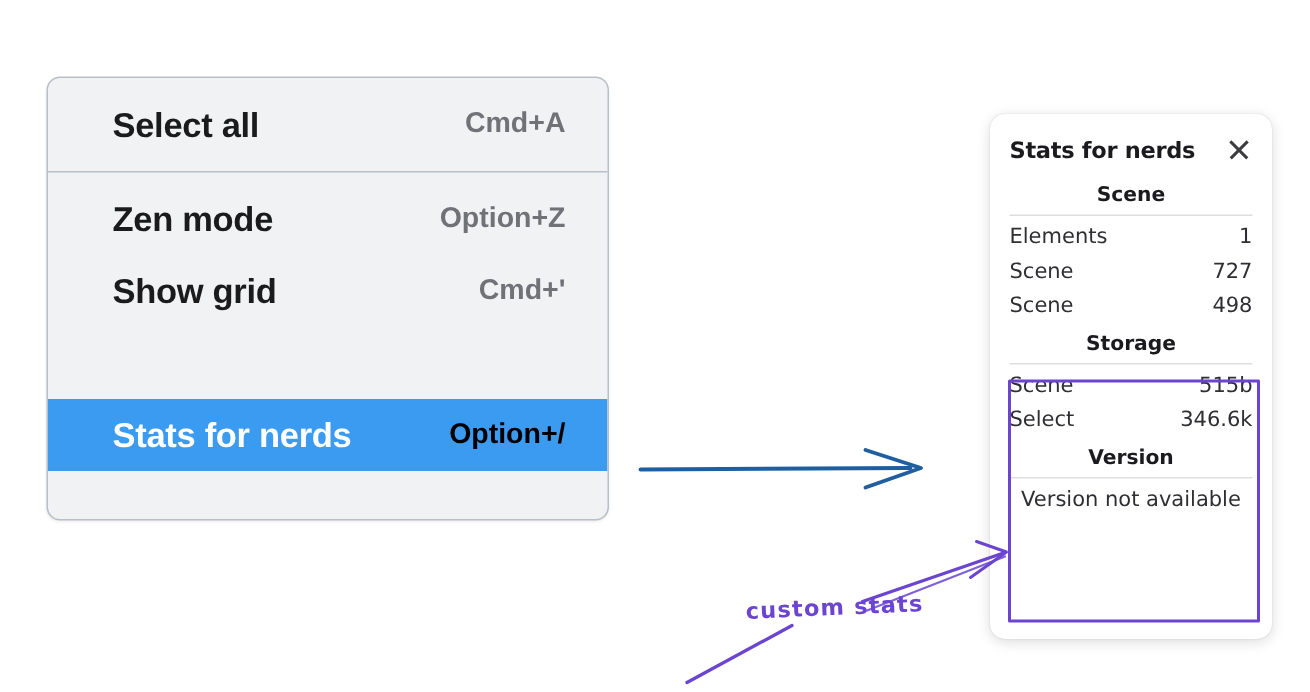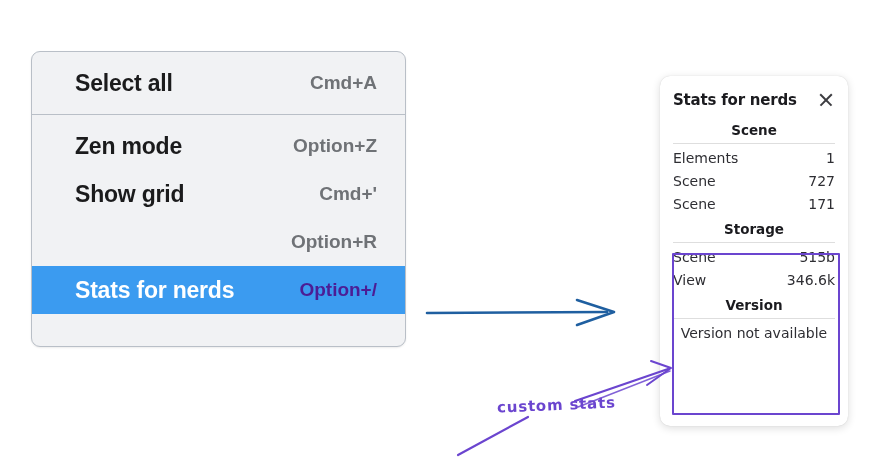--- a/index.html
+++ b/index.html
@@ -54,21 +54,21 @@
     margin-left: auto;
     font-size: 19px;
     color: #6f7276;
     white-space: nowrap;
     text-align: right;
   }
   .menu-item.selected {
     background: #3b9bf0;
   }
   .menu-item.selected .mi-label { color: #ffffff; }
-  .menu-item.selected .mi-shortcut { color: #4c1d95; }
+  .menu-item.selected .mi-shortcut { color: #000000; }
   #menu-group-bottom { padding: 7px 0 0 0; }
   #menu-group-bottom .menu-item.selected { }
   .menu-bottom-pad { height: 20px; }
 
   
   #stats-panel {
     position: absolute;
     left: 660px;
     top: 76px;
     width: 188px;
@@ -200,21 +200,20 @@
   <div class="menu-group" id="menu-group-bottom">
     <div class="menu-item">
       <span class="mi-label">Zen mode</span>
       <span class="mi-shortcut">Option+Z</span>
     </div>
     <div class="menu-item">
       <span class="mi-label">Show grid</span>
       <span class="mi-shortcut">Cmd+'</span>
     </div>
     <div class="menu-item">
-      <span class="mi-shortcut">Option+R</span>
     </div>
     <div class="menu-item selected">
       <span class="mi-label">Stats for nerds</span>
       <span class="mi-shortcut">Option+/</span>
     </div>
     <div class="menu-bottom-pad"></div>
   </div>
 </div>
 
 <svg id="blue-arrow" viewBox="0 0 200 40">
@@ -234,31 +233,31 @@
   <div class="stat-row">
     <span class="sr-label">Elements</span>
     <span class="sr-value">1</span>
   </div>
   <div class="stat-row">
     <span class="sr-label">Scene</span>
     <span class="sr-value">727</span>
   </div>
   <div class="stat-row">
     <span class="sr-label">Scene</span>
-    <span class="sr-value">171</span>
+    <span class="sr-value">498</span>
   </div>
 
   <div class="sect-title">Storage</div>
   <div class="sect-rule"></div>
   <div class="stat-row">
     <span class="sr-label">Scene</span>
     <span class="sr-value">515b</span>
   </div>
   <div class="stat-row">
-    <span class="sr-label">View</span>
+    <span class="sr-label">Select</span>
     <span class="sr-value">346.6k</span>
   </div>
 
   <div class="sect-title">Version</div>
   <div class="sect-rule"></div>
   <div class="stat-note">Version not available</div>
 </div>
 
 <div id="custom-stats-box"></div>
 

